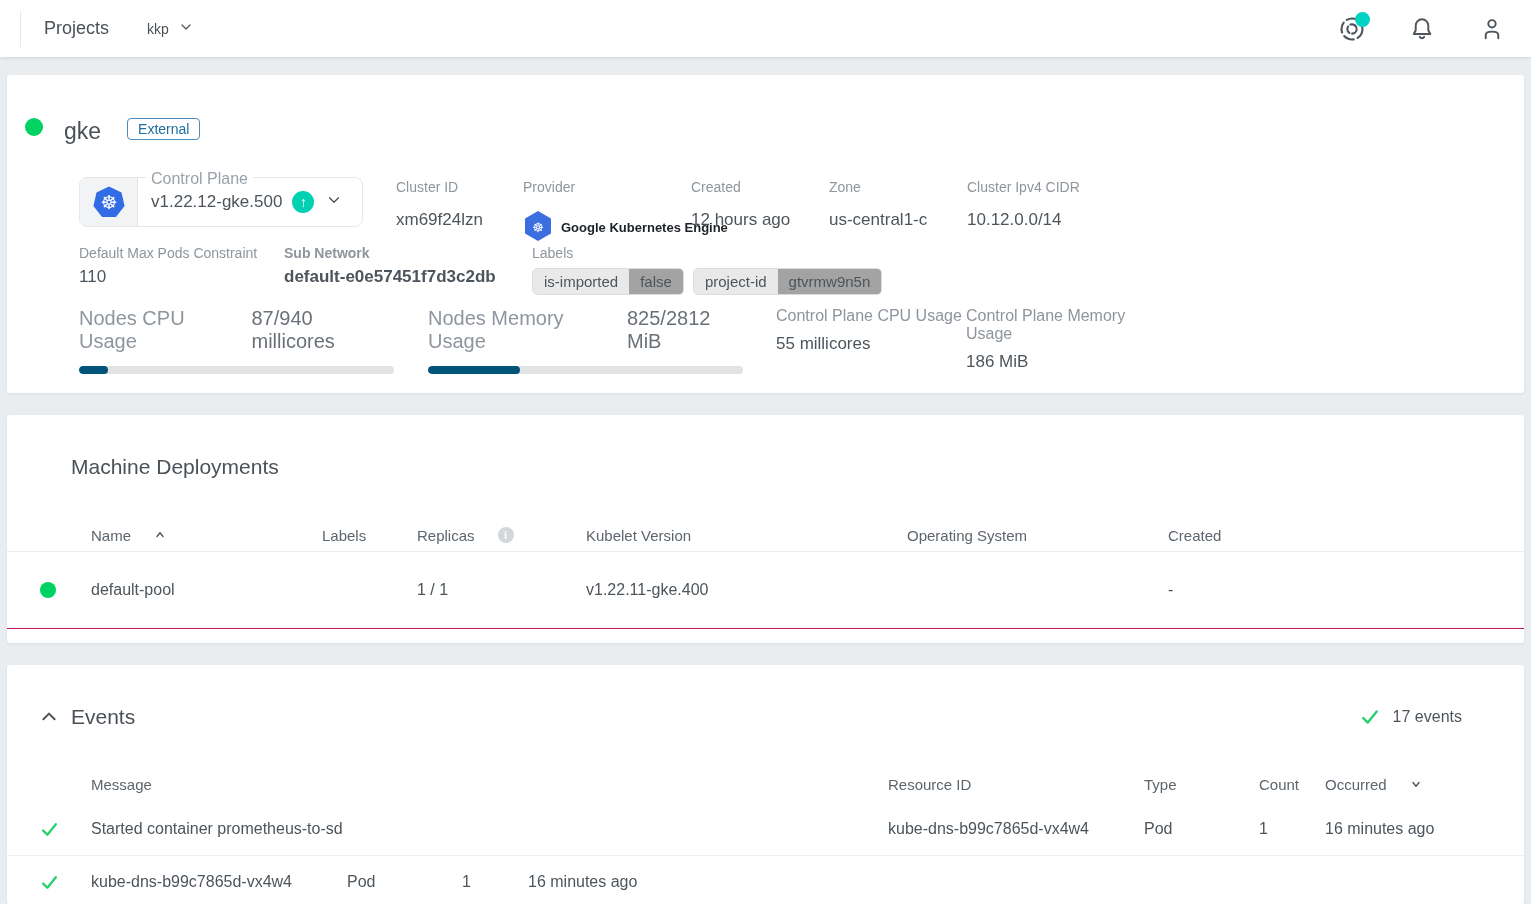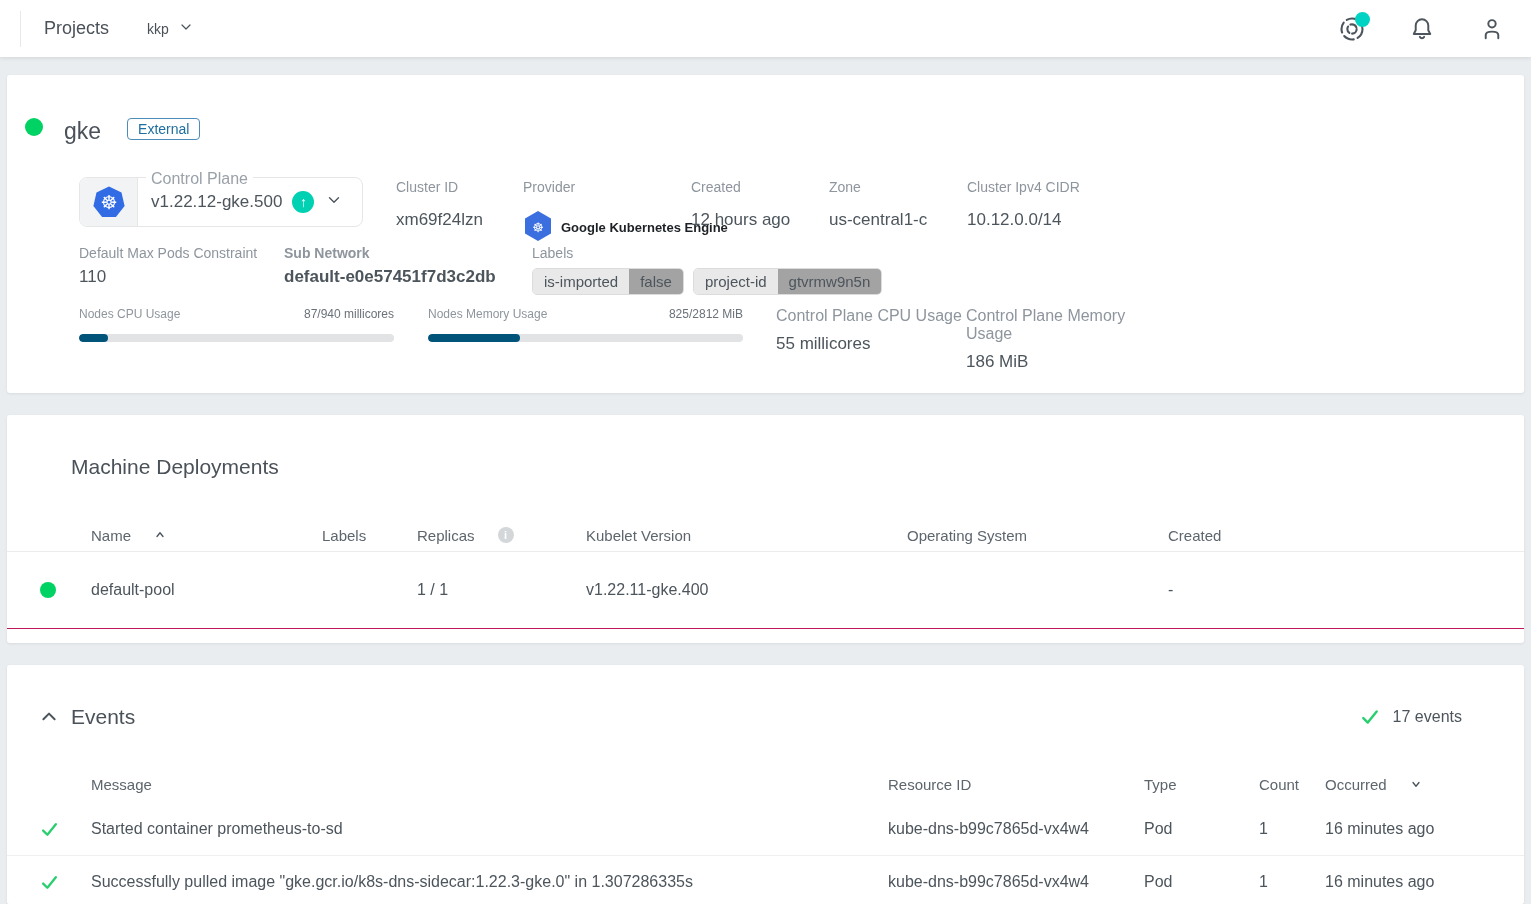--- a/index.html
+++ b/index.html
@@ -68,21 +68,21 @@
   .d-value { font-size:17px; color:#4d555c; }
   .w-maxpods { width:205px; } .w-subnet { width:248px;font-weight:bold; }
   .chips { display:flex; gap:9px; margin-top:7px; }
   .chip { display:flex; border:1px solid #dcdcdc; border-radius:5px; overflow:hidden; font-size:15px; }
   .chip-key { background:#e9e9e9; padding:4px 11px; color:#4d555c; }
   .chip-val { background:#a3a3a3; padding:4px 11px; color:#4d555c; }
   
   .row-d { position:absolute; top:232px; left:72px; right:0; display:flex; align-items:flex-start; }
   .usage-bar-block { width:315px; }
   .usage-bar-block.first { margin-right:34px; } .usage-bar-block.second { margin-right:33px; }
-  .u-head { display:flex; justify-content:space-between; font-size:12px;gap:12px; }
+  .u-head { display:flex; font-size:20px;gap:12px; }
   .u-label { color:#8e959d; } .u-value { color:#6a7178; }
   .bar-track { margin-top:13px; height:8px; border-radius:4px; background:#e1e3e5; overflow:hidden; }
   .bar-fill { height:100%; border-radius:4px; background:#005379; }
   .usage-text-block { width:190px; }
   .u-big { font-size:17px; color:#4d555c; margin-top:9px; }
   
   .card-title { position:absolute; left:64px; font-size:21px; color:#4a5158; }
   #card-md .card-title { top:40px; }
   .thead { position:absolute; left:0; right:0; display:flex; align-items:center;
            font-size:15px; color:#5d656d; }
@@ -349,19 +349,18 @@
     <div class="col ev-count-col">1</div>
     <div class="col ev-occurred">16 minutes ago</div>
   </div>
 
   <div class="trow ev-row2">
     <div class="col col-status">
       <svg class="check-ico" width="19" height="19" viewBox="0 0 18 18" fill="none" stroke="#29cf6e" stroke-width="2.2" stroke-linecap="round" stroke-linejoin="round">
           <polyline points="3 10 7 14 15 4"></polyline>
         </svg>
     </div>
-    <div class="col ev-message">Successfully pulled image "gke.gcr.io/k8s-dns-sidecar:1.22.3-gke.0" in 1.307286335s</div>
     <div class="col ev-resource">kube-dns-b99c7865d-vx4w4</div>
     <div class="col ev-type">Pod</div>
     <div class="col ev-count-col">1</div>
     <div class="col ev-occurred">16 minutes ago</div>
   </div>
 </div>
 
 </body></html>

